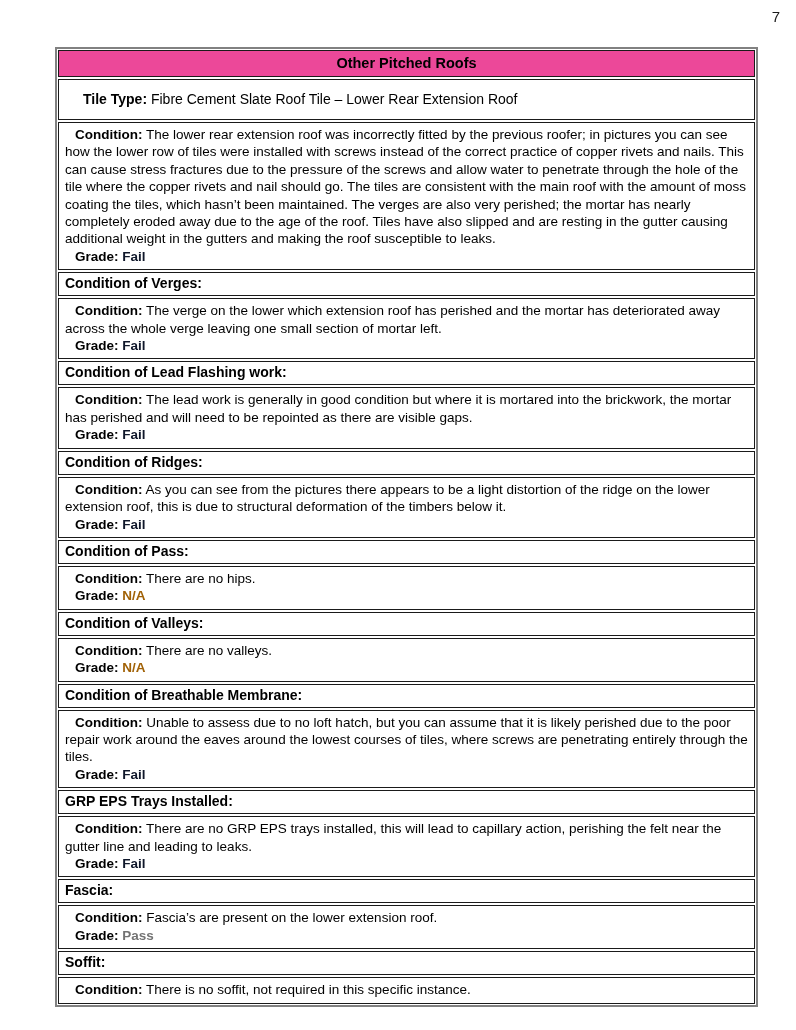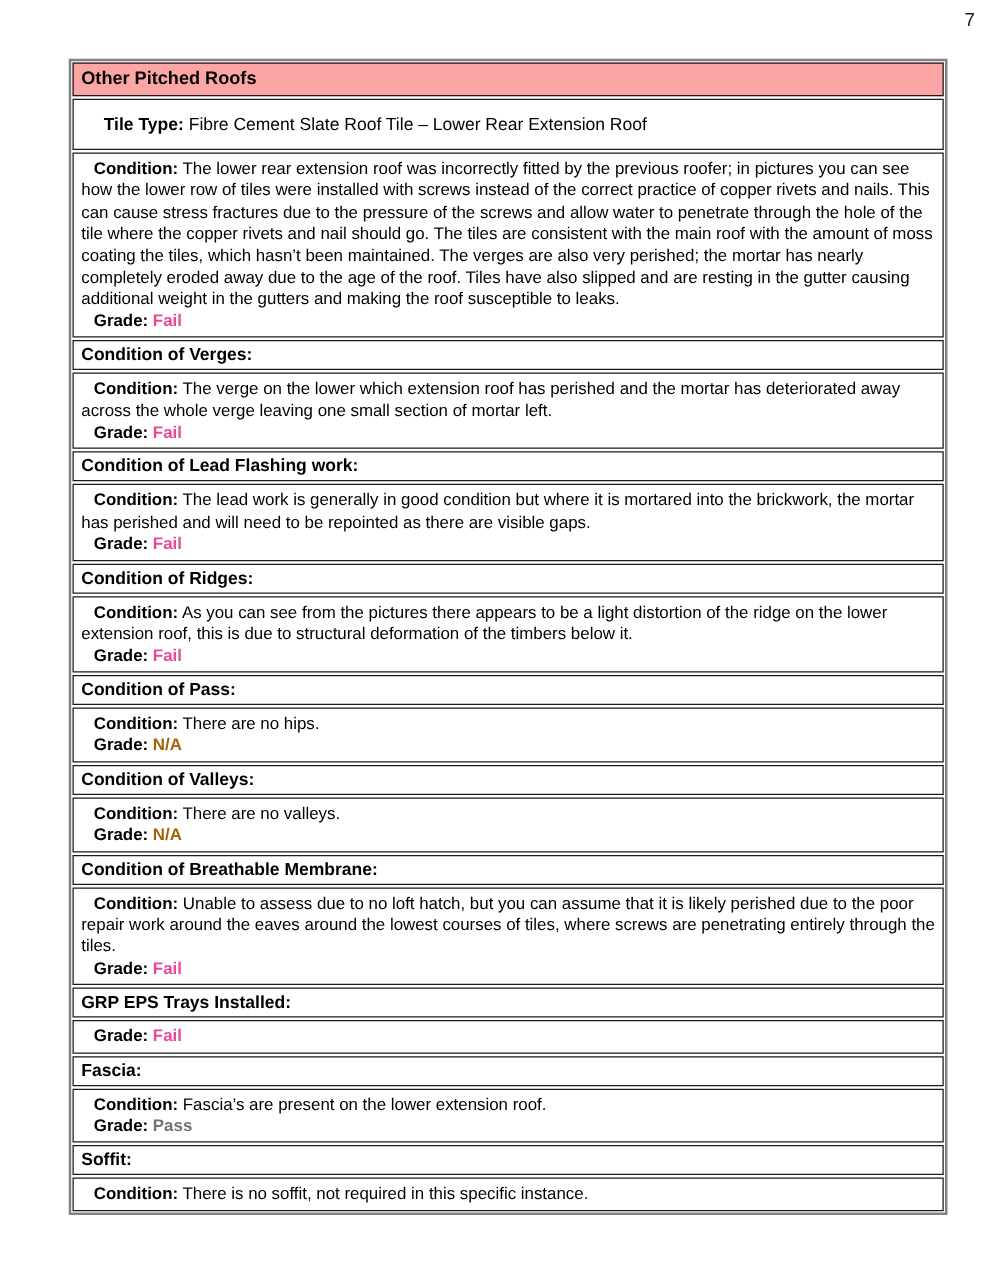--- a/index.html
+++ b/index.html
@@ -34,22 +34,22 @@
     display: flex;
     flex-direction: column;
     gap: 2px;
   }
   .row {
     border: 1.5px solid #1a1a1a;
     box-sizing: border-box;
     background: #ffffff;
   }
   .row.title {
-    background: #fca5a5;
-    text-align: left;
+    background: #ec4899;
+    text-align: center;
     font-weight: bold;
     font-size: 14.5px;
     padding: 4px 6px;
     line-height: 17px;
   }
   .row.tile-type {
     padding: 11px 24px;
     font-size: 14px;
     line-height: 17px;
   }
@@ -64,21 +64,21 @@
     font-size: 13.5px;
     line-height: 17.4px;
   }
   .row.cond p {
     margin: 0;
     text-indent: 10px;
   }
   .grade-line {
     font-weight: bold;
   }
-  .grade-value[data-grade="Fail"] { color: #ec4899; }
+  .grade-value[data-grade="Fail"] { color: #0f172a; }
   .grade-value[data-grade="Pass"] { color: #737373; }
   .grade-value[data-grade="N/A"]  { color: #a16207; }
   b.lbl { font-weight: bold; }
 </style>
 </head>
 <body>
 
 <div class="page-number">7</div>
 
 <div class="report-table">
@@ -168,20 +168,24 @@
       <span>Unable to assess due to no loft hatch, but you can assume that it is likely perished due to the poor repair work around the eaves around the lowest courses of tiles, where screws are penetrating entirely through the tiles.</span>
     </p>
     <p class="grade-line">
       <b class="lbl">Grade:</b>
       <span class="grade-value" data-grade="Fail">Fail</span>
     </p>
   </div>
 
   <div class="row sect">GRP EPS Trays Installed:</div>
   <div class="row cond">
+    <p>
+      <b class="lbl">Condition:</b>
+      <span>There are no GRP EPS trays installed, this will lead to capillary action, perishing the felt near the gutter line and leading to leaks.</span>
+    </p>
     <p class="grade-line">
       <b class="lbl">Grade:</b>
       <span class="grade-value" data-grade="Fail">Fail</span>
     </p>
   </div>
 
   <div class="row sect">Fascia:</div>
   <div class="row cond">
     <p>
       <b class="lbl">Condition:</b>

